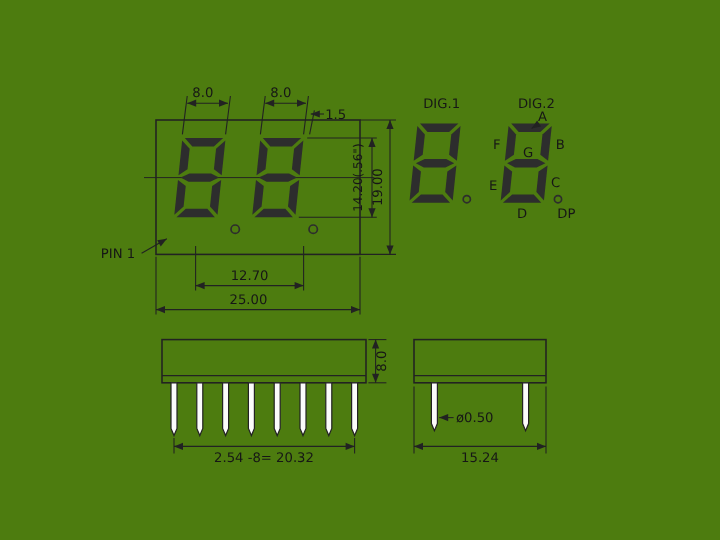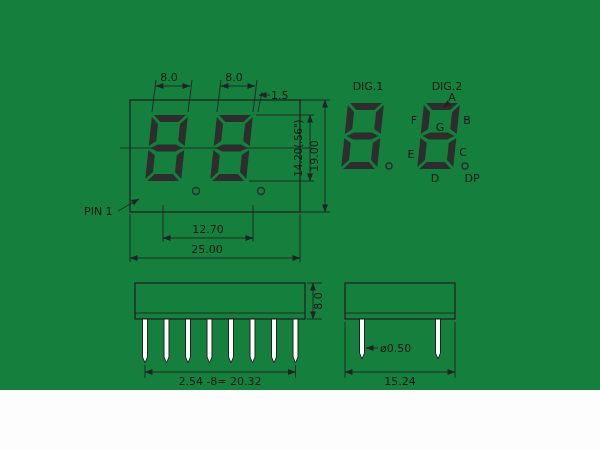--- a/index.html
+++ b/index.html
@@ -1,16 +1,16 @@
 <!DOCTYPE html>
 <html><head>
 <meta charset="utf-8">
 <style>
   html,body{margin:0;padding:0;background:#fdfdfd;}
-  .page{width:600px;height:390px;position:relative;background:#15803d;overflow:hidden;text-align:center;}
+  .page{width:600px;height:450px;position:relative;background:#4d7c0f;overflow:hidden;text-align:center;}
   svg{display:block;}
   text{font-family:"DejaVu Sans",sans-serif;font-size:11px;fill:#161616;}
   .t10{font-size:10px;}
   .outline{fill:none;stroke:#222;stroke-width:1.3;}
   .thin{stroke:#222;stroke-width:0.9;fill:none;}
   .center{stroke:#222;stroke-width:0.8;fill:none;}
   .pinshape{fill:#fbfbfb;stroke:#222;stroke-width:1;}
   .seg{fill:#2d2d2d;}
   .dpdot{fill:none;stroke:#2d2d2d;stroke-width:1.4;}
 </style>

